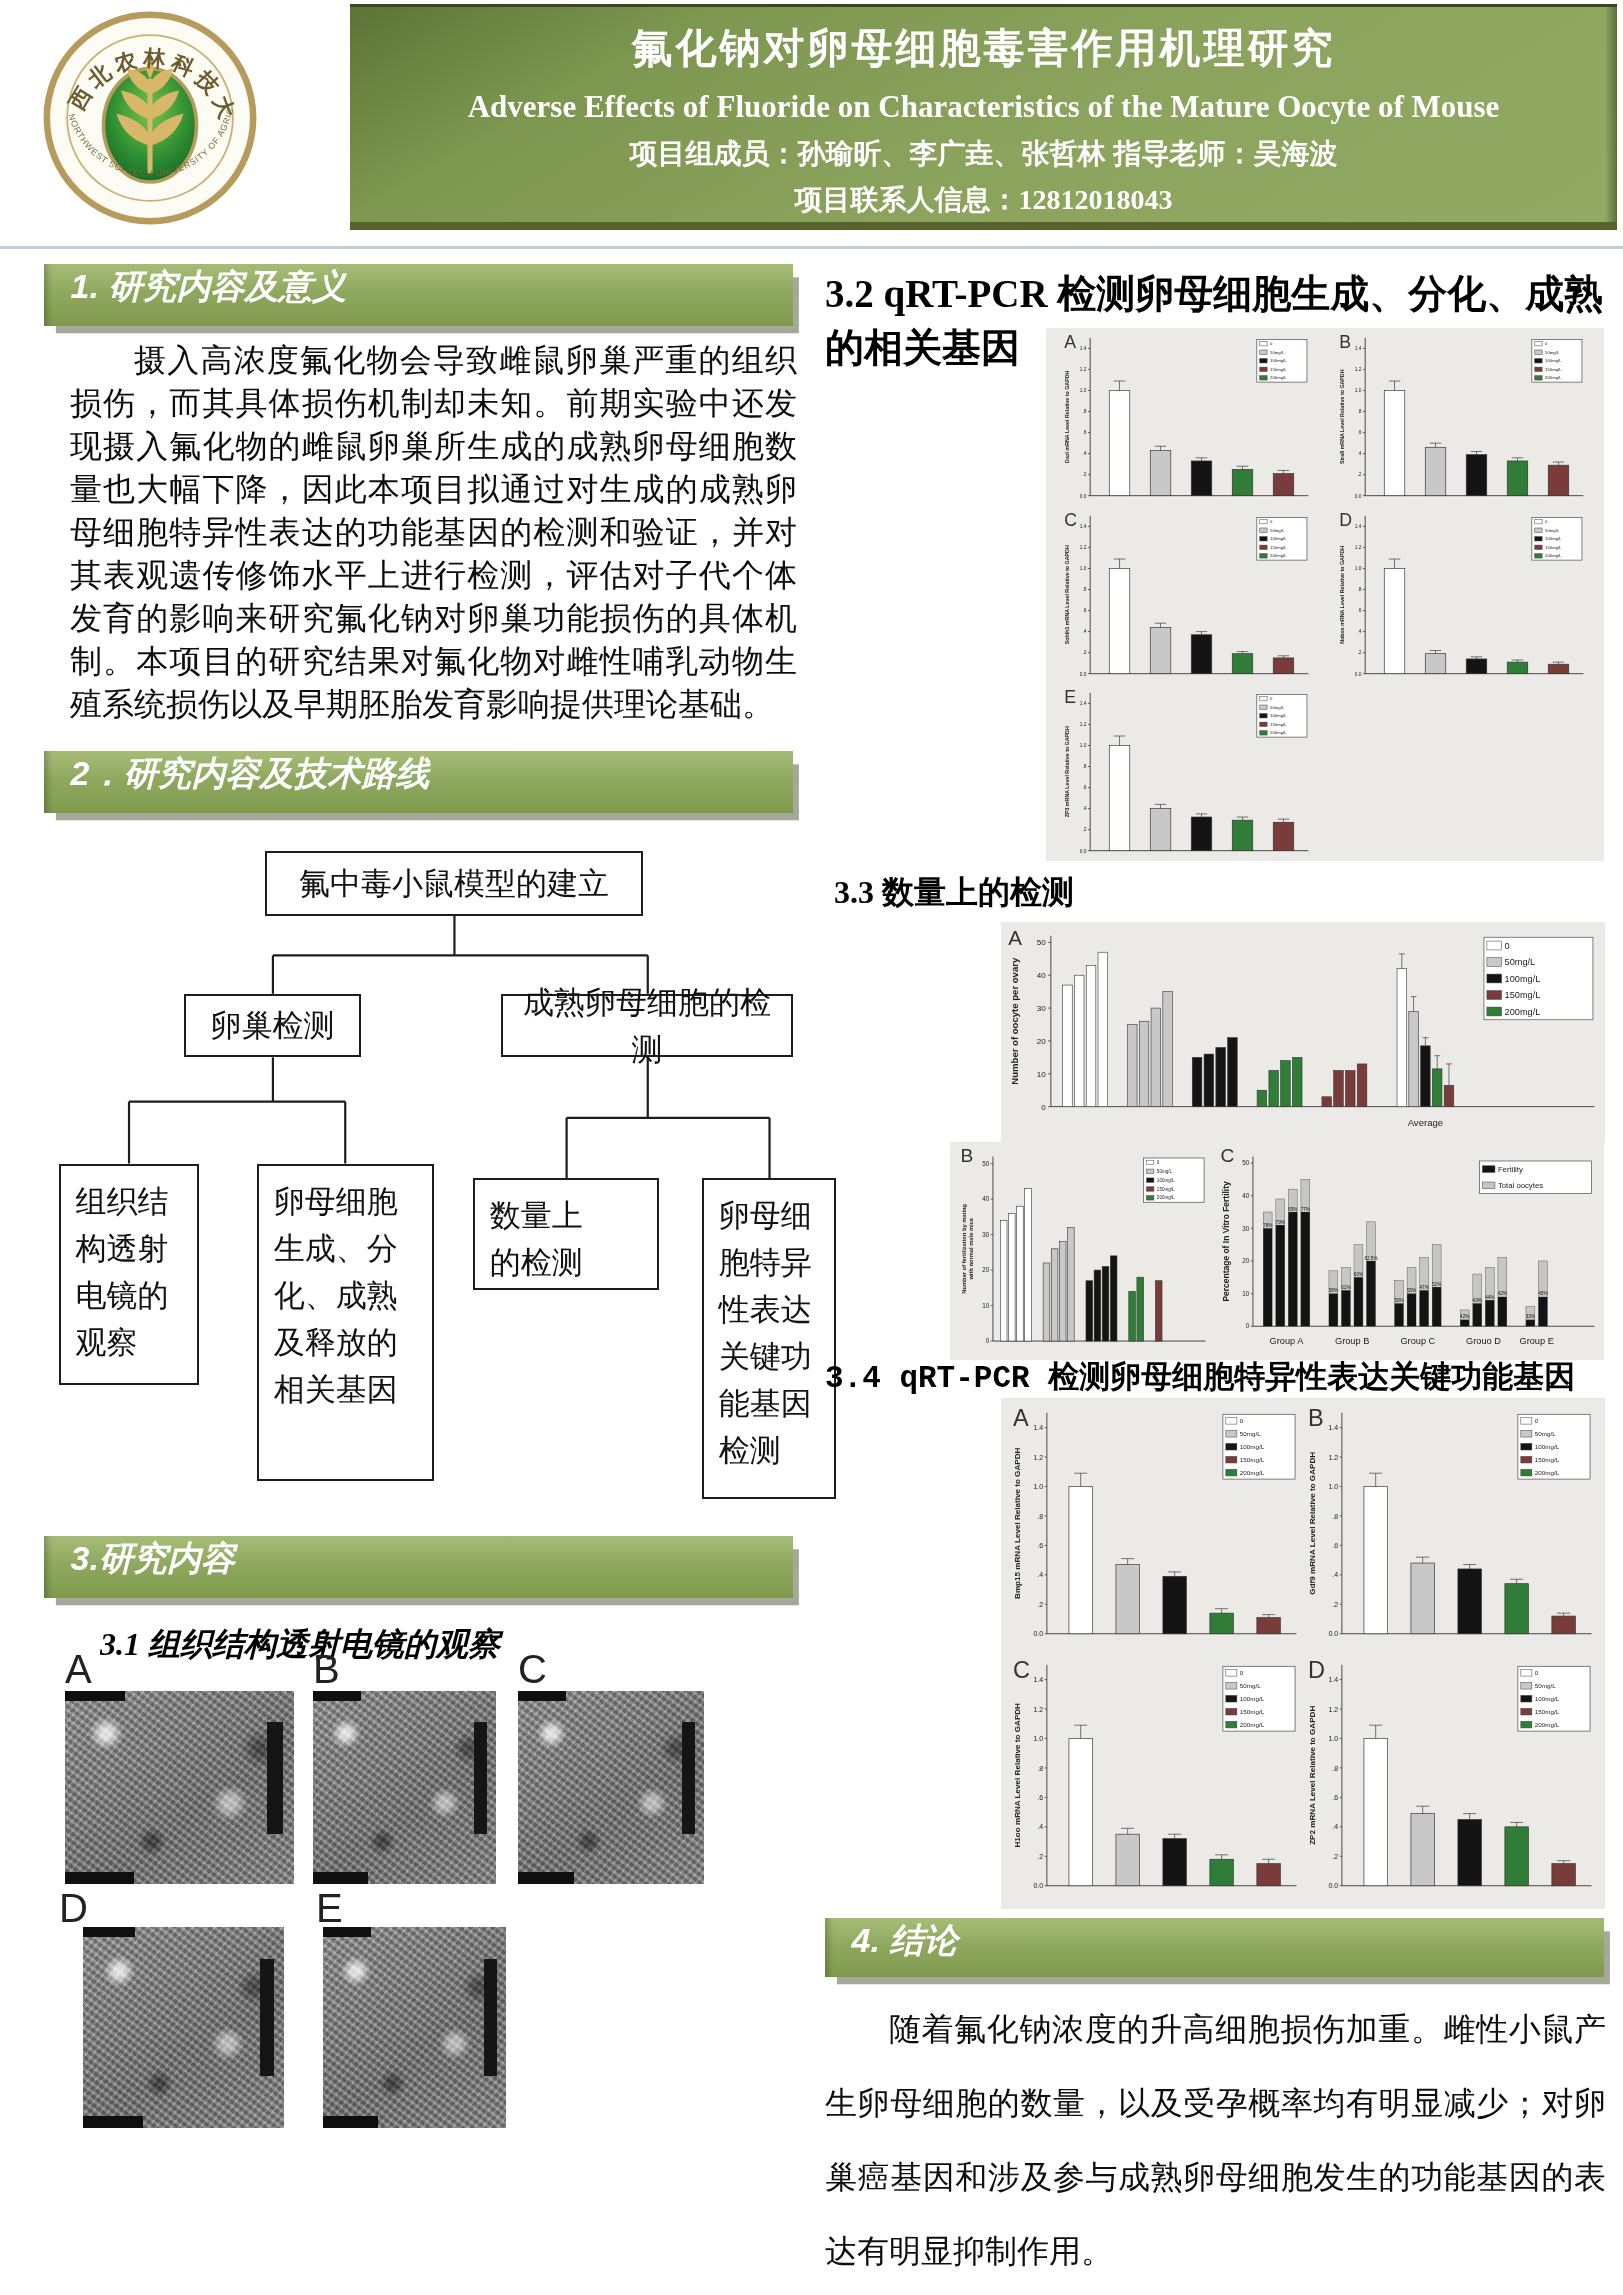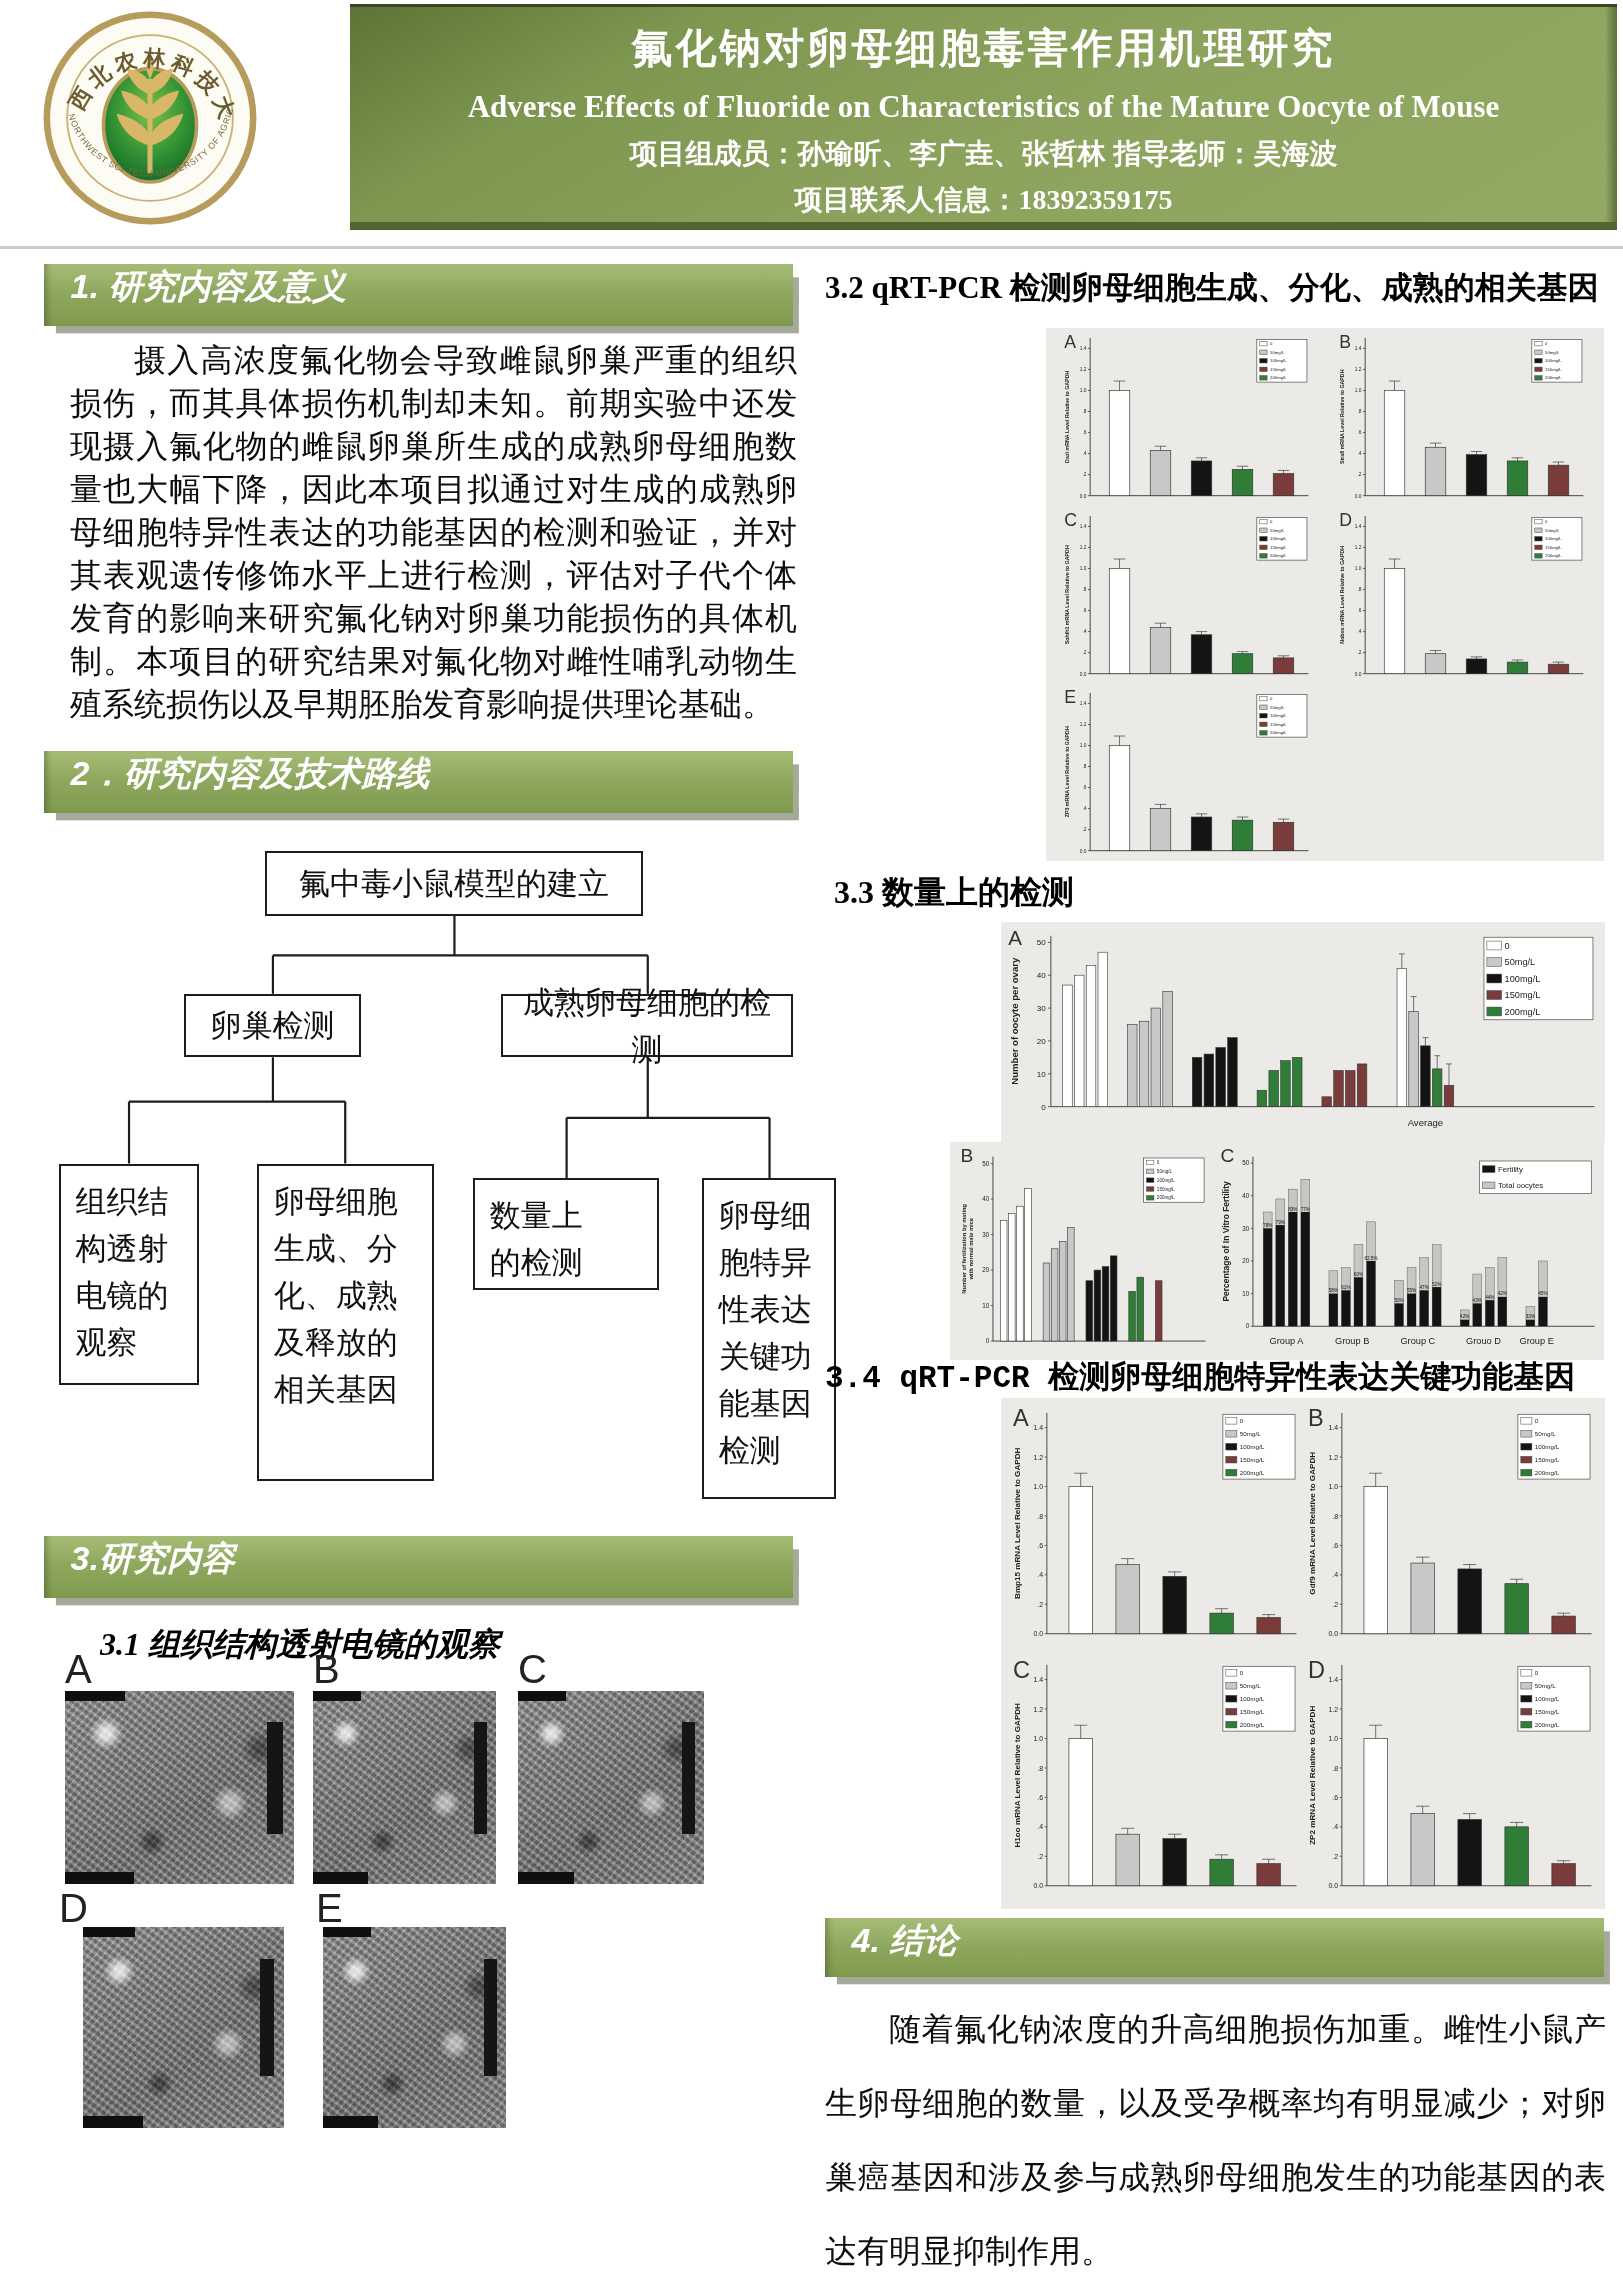--- a/index.html
+++ b/index.html
@@ -108,21 +108,21 @@
       <text font-size="12" fill="#7a6a3d" letter-spacing="1" font-family="'Liberation Sans','DejaVu Sans',sans-serif">
         <textPath href="#arcB" startOffset="2%">NORTHWEST SCI-TECH UNIVERSITY OF AGRICULTURE AND FORESTRY</textPath>
       </text>
     </svg>
   </div>
 
   <div id="header-green">
     <div class="h-title-cn">氟化钠对卵母细胞毒害作用机理研究</div>
     <div class="h-title-en">Adverse Effects of Fluoride on Characteristics of the Mature Oocyte of Mouse</div>
     <div class="h-members">项目组成员：孙瑜昕、李广垚、张哲林   指导老师：吴海波</div>
-    <div class="h-contact">项目联系人信息：18392359175</div>
+    <div class="h-contact">项目联系人信息：12812018043</div>
   </div>
   <div id="header-divider"></div>
 
   <div class="section-bar" style="left:44px;top:264px;width:749px;">
     <span>1. 研究内容及意义</span>
   </div>
   <div id="para-s1" class="para">摄入高浓度氟化物会导致雌鼠卵巢严重的组织损伤，而其具体损伤机制却未知。前期实验中还发现摄入氟化物的雌鼠卵巢所生成的成熟卵母细胞数量也大幅下降，因此本项目拟通过对生成的成熟卵母细胞特异性表达的功能基因的检测和验证，并对其表观遗传修饰水平上进行检测，评估对子代个体发育的影响来研究氟化钠对卵巢功能损伤的具体机制。本项目的研究结果对氟化物对雌性哺乳动物生殖系统损伤以及早期胚胎发育影响提供理论基础。</div>
 
   <div class="section-bar" style="left:44px;top:751px;width:749px;">
     <span>2．研究内容及技术路线</span>
@@ -182,21 +182,21 @@
     </div>
   <div class="em-label" style="left:59px;top:1886px;">D</div>
   <div class="em-label" style="left:316px;top:1886px;">E</div>
   <div class="em" style="left:83px;top:1927px;width:201px;height:201px;">
       <i class="mark-tl"></i>
     </div>
   <div class="em" style="left:323px;top:1927px;width:183px;height:201px;">
       <i class="mark-tl"></i>
     </div>
 
-  <div class="sub-heading" style="left:825px;top:267px;width:797px;font-size:31px;">3.2 qRT-PCR 检测卵母细胞生成、分化、成熟的相关基因</div>
+  <div class="sub-heading" style="left:825px;top:267px;width:797px;font-size:39px;">3.2 qRT-PCR 检测卵母细胞生成、分化、成熟的相关基因</div>
 
   <div class="fig-panel" style="left:1046px;top:328px;width:558px;height:533px;">
     <svg style="left:16px;top:4.4px;" width="251" height="174" viewBox="0 0 340 236">
         <text x="3" y="22" font-size="24" text-anchor="start" fill="#333" font-family="&quot;Liberation Sans&quot;,&quot;DejaVu Sans&quot;,sans-serif" font-weight="normal">A</text>
         <line x1="38" y1="8" x2="38" y2="222" stroke="#333" stroke-width="1.2"></line>
         <line x1="38" y1="222" x2="334" y2="222" stroke="#333" stroke-width="1.2"></line>
         <line x1="35" y1="222" x2="38" y2="222" stroke="#333" stroke-width="1"></line>
         <text x="33" y="224.5" font-size="6.5" text-anchor="end" fill="#222" font-family="&quot;Liberation Sans&quot;,&quot;DejaVu Sans&quot;,sans-serif" font-weight="normal">0.0</text>
         <line x1="35" y1="193.46666666666667" x2="38" y2="193.46666666666667" stroke="#333" stroke-width="1"></line>
         <text x="33" y="195.96666666666667" font-size="6.5" text-anchor="end" fill="#222" font-family="&quot;Liberation Sans&quot;,&quot;DejaVu Sans&quot;,sans-serif" font-weight="normal">.2</text>

